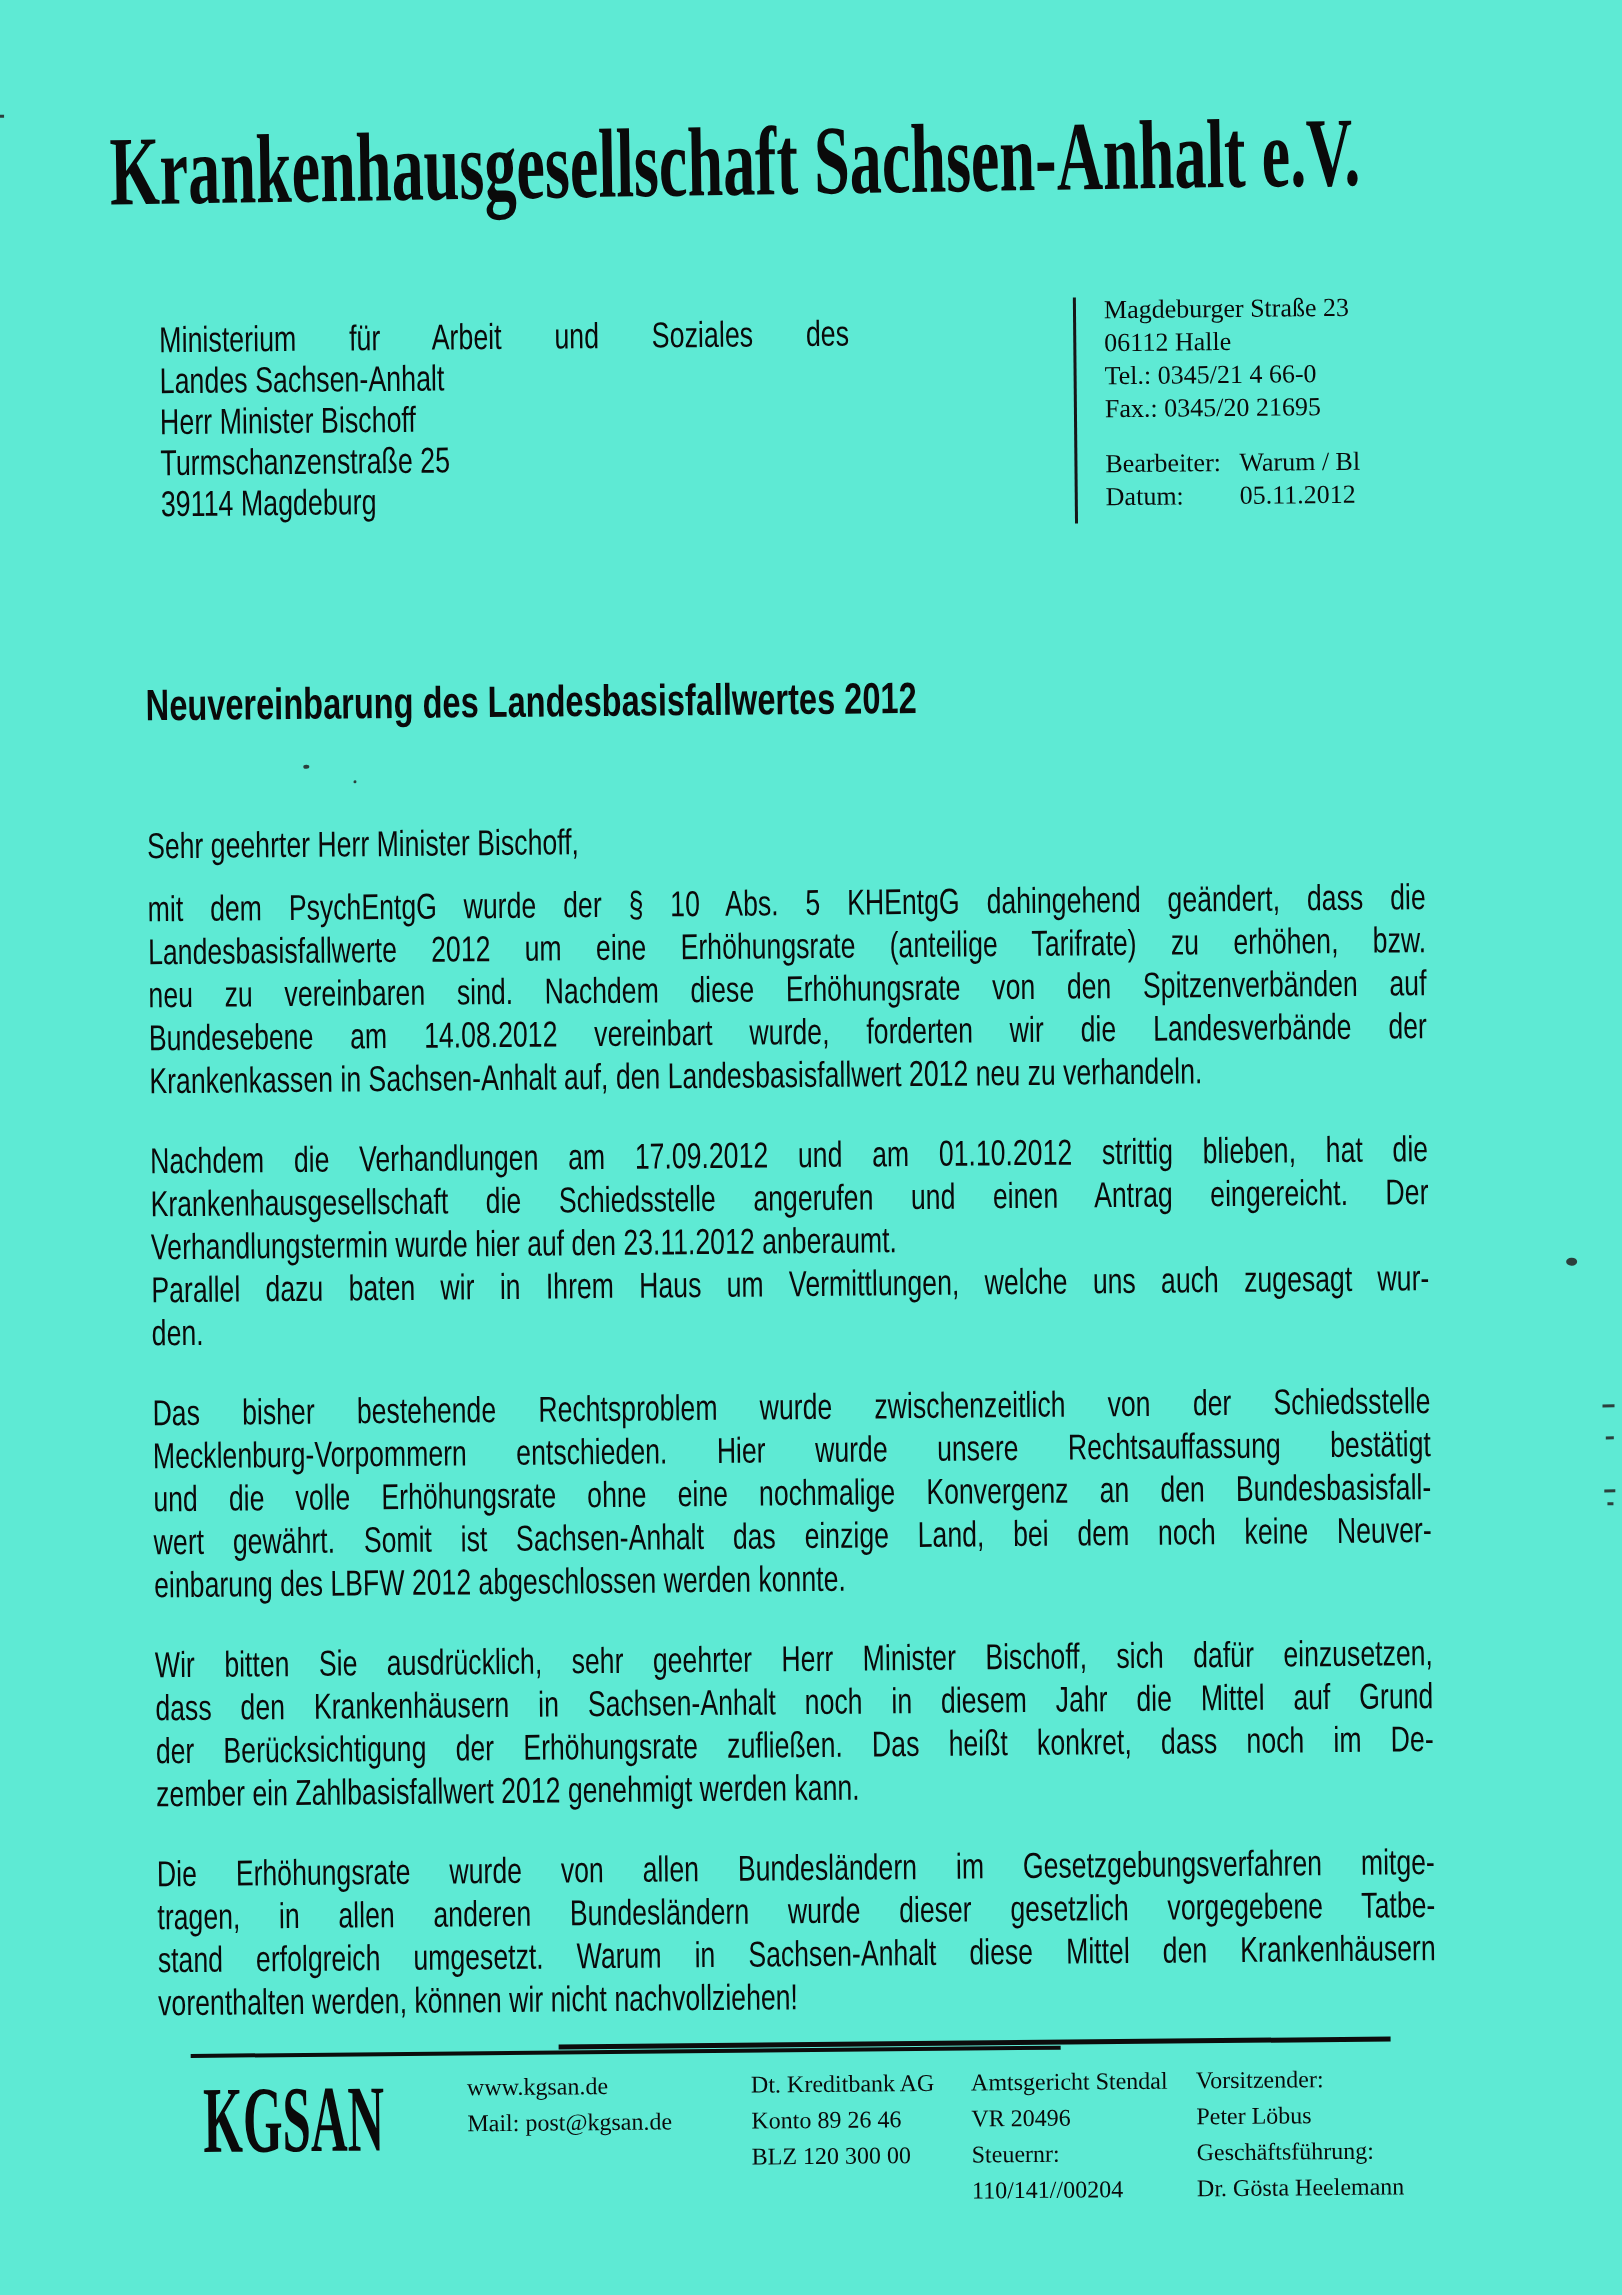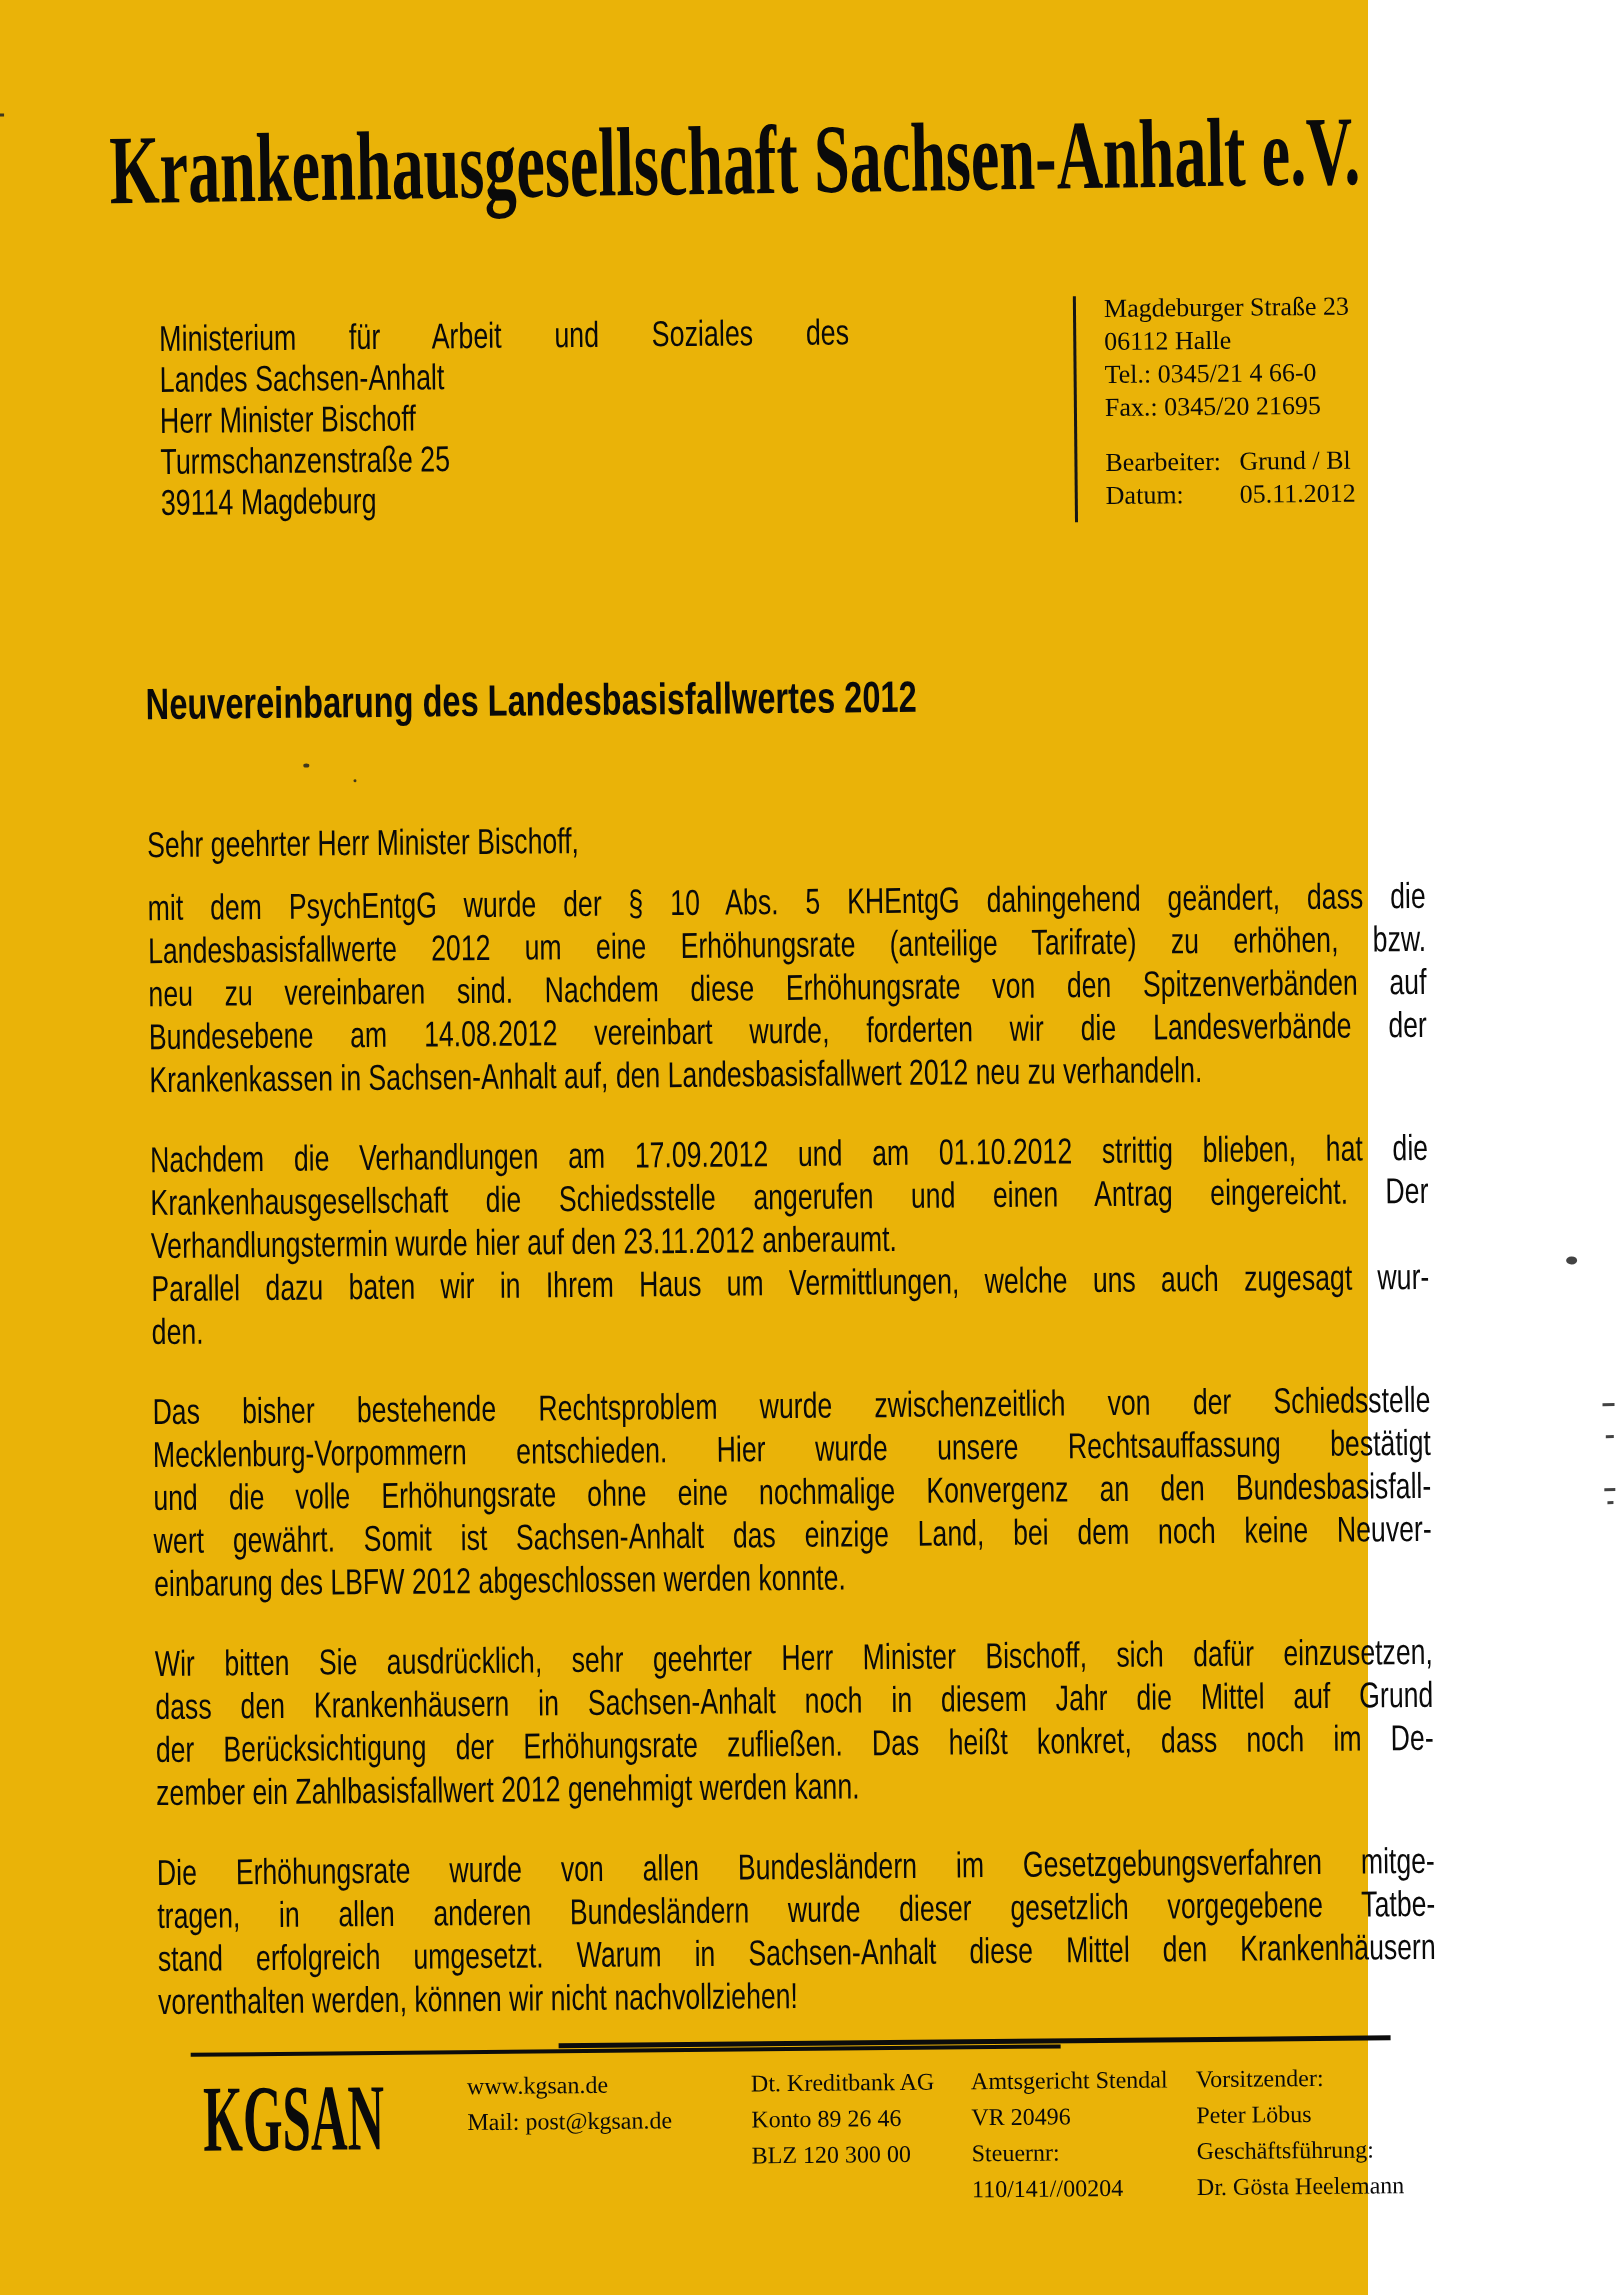--- a/index.html
+++ b/index.html
@@ -5,23 +5,23 @@
   html, body {
     margin: 0;
     padding: 0;
     background: #ffffff;
     width: 1622px;
     height: 2295px;
     overflow: hidden;
   }
   .page {
     position: relative;
-    width: 1368px;
+    width: 1622px;
     height: 2295px;
-    background: #eab308;
+    background: #5eead4;
     color: #0a0a0a;
     font-family: "Liberation Sans", sans-serif;
   }
   .rot {
     position: absolute;
     inset: 0;
     transform: rotate(-0.55deg);
     transform-origin: 50% 50%;
   }
   
@@ -159,21 +159,21 @@
     <div class="vrule"></div>
 
     <div class="sender">
       <div>
           <div class="ll">Magdeburger Straße 23</div>
           <div class="ll">06112 Halle</div>
           <div class="ll">Tel.: 0345/21 4 66-0</div>
           <div class="ll">Fax.: 0345/20 21695</div>
         </div>
       <div class="srow first">
-        <span class="slabel">Bearbeiter:</span><span>Grund / Bl</span>
+        <span class="slabel">Bearbeiter:</span><span>Warum / Bl</span>
       </div>
       <div class="srow">
         <span class="slabel">Datum:</span><span>05.11.2012</span>
       </div>
     </div>
 
     <div class="subject">Neuvereinbarung des Landesbasisfallwertes 2012</div>
 
     <div class="salutation">Sehr geehrter Herr Minister Bischoff,</div>
 

